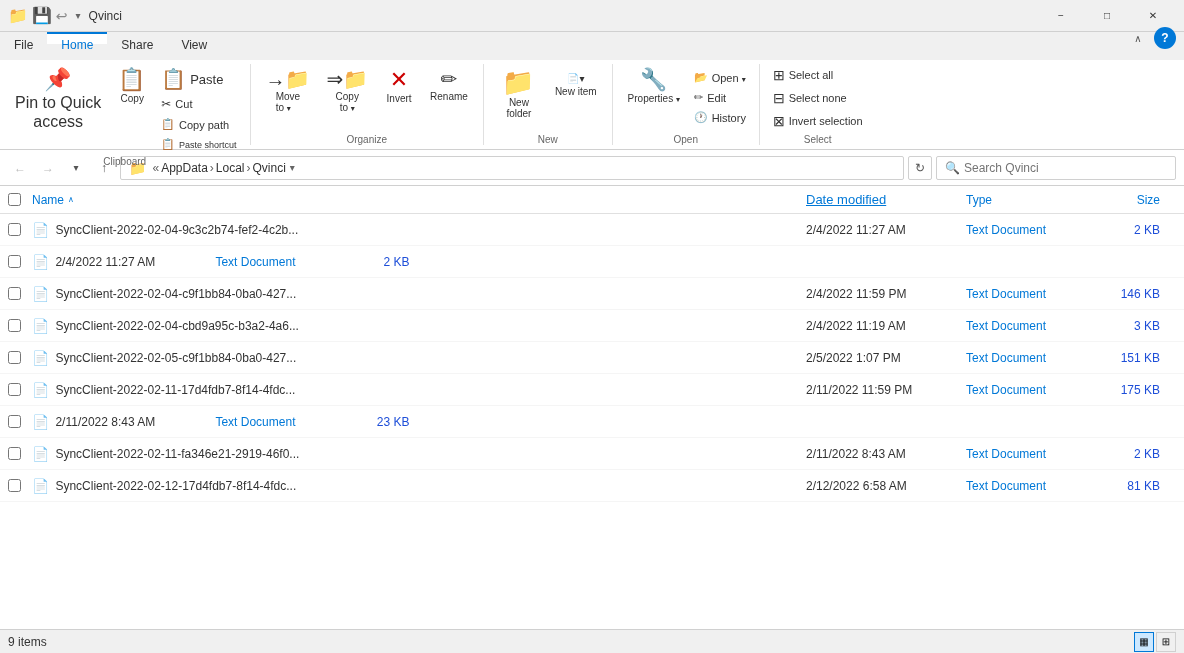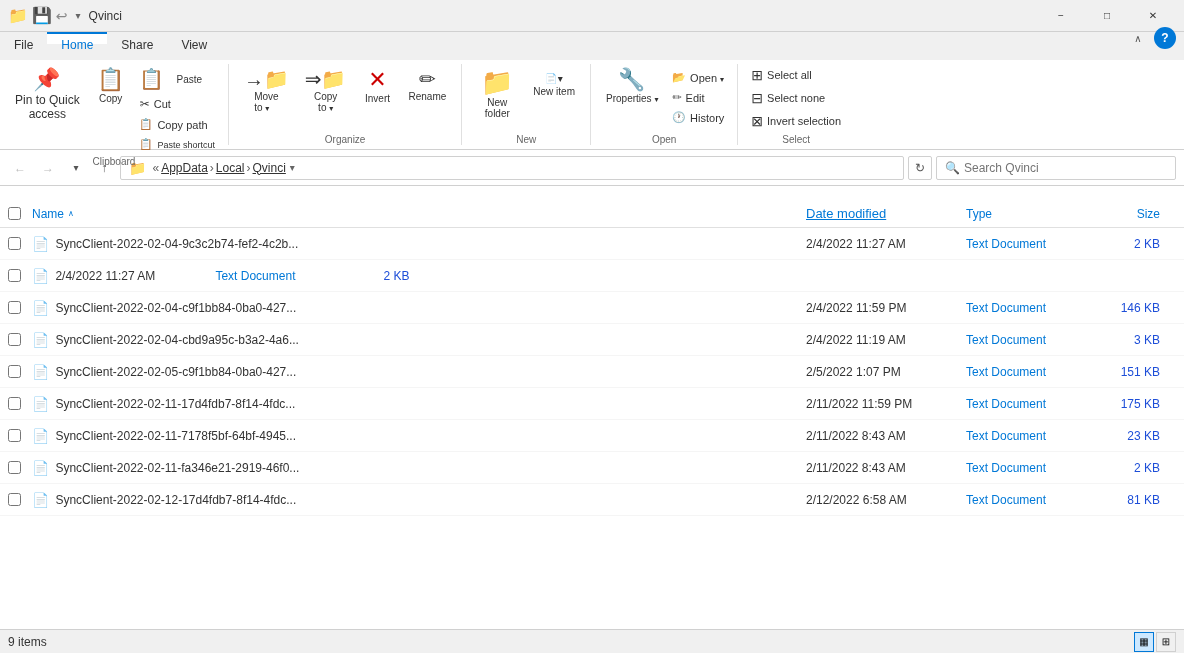--- a/index.html
+++ b/index.html
@@ -130,21 +130,21 @@
       flex: 1;
       height: 24px;
       border: 1px solid #d0d0d0;
       border-radius: 2px;
       display: flex;
       align-items: center;
       padding: 0 8px;
       background: white;
       font-size: 12px;
     }
-    .path-part { color: #333; cursor: pointer; text-decoration: underline; }
+    .path-part { color: #333; cursor: pointer; }
     .path-sep { color: #666; margin: 0 2px; }
     .path-chevron { margin-left: 4px; color: #666; font-size: 10px; cursor: pointer; }
     .refresh-btn {
       width: 24px; height: 24px;
       border: 1px solid #d0d0d0;
       background: white;
       cursor: pointer;
       border-radius: 2px;
       font-size: 12px;
       color: #555;
@@ -177,21 +177,20 @@
       flex-direction: column;
     }
     .column-header {
       display: flex;
       align-items: center;
       border-bottom: 1px solid #e0e0e0;
       height: 28px;
       padding: 0 8px;
       background: white;
       position: relative;
-      margin-top: 14px;
     }
     .col-checkbox { width: 24px; display: flex; align-items: center; }
     .col-name { flex: 1; font-size: 12px; color: #0078d7; cursor: pointer; display: flex; align-items: center; gap: 4px; }
     .col-date { width: 160px; font-size: 13px; color: #0078d7; cursor: pointer; text-decoration: underline; }
     .col-type { width: 130px; font-size: 12px; color: #0078d7; cursor: pointer; }
     .col-size { width: 80px; font-size: 12px; color: #0078d7; cursor: pointer; text-align: right; padding-right: 16px; }
     .sort-indicator { font-size: 8px; color: #0078d7; }
 
     .file-row {
       display: flex;
@@ -299,32 +298,32 @@
   </div>
 </div>
 
 <div class="ribbon">
 
   <div class="ribbon-group">
     <div class="ribbon-group-content">
 
       <div class="ribbon-btn" style="min-width:56px;">
         <span class="icon pin-icon">📌</span>
-        <span class="label" style="font-size:12px; text-align:center; line-height:1.2;">Pin to Quick<br>access</span>
+        <span class="label" style="font-size:16px; text-align:center; line-height:1.2;">Pin to Quick<br>access</span>
       </div>
 
       <div class="ribbon-btn" style="min-width:44px;">
         <span class="icon">📋</span>
         <span class="label">Copy</span>
       </div>
 
       <div style="display:flex; flex-direction:column; align-items:flex-start; gap:0px;">
         <div class="ribbon-btn" style="flex-direction:row; min-width:unset; padding:4px 4px;">
           <span class="icon" style="font-size:20px;">📋</span>
-          <span class="label" style="font-size:10px; margin-left:10px;">Paste</span>
+          <span class="label" style="font-size:13px; margin-left:2px;">Paste</span>
         </div>
         <div class="small-group">
           <button class="ribbon-btn-small">
             <span style="font-size:12px;">✂</span>
             <span>Cut</span>
           </button>
           <button class="ribbon-btn-small">
             <span>📋</span>
             <span>Copy path</span>
           </button>
@@ -516,21 +515,20 @@
       <div class="row-name">SyncClient-2022-02-11-17d4fdb7-8f14-4fdc...</div>
       <div class="row-date">2/11/2022 11:59 PM</div>
       <div class="row-type">Text Document</div>
       <div class="row-size">175 KB</div>
     </div>
         <div class="file-row">
       <div class="row-checkbox">
         <input type="checkbox" style="">
       </div>
       <span class="row-icon file-icon-doc">📄</span>
-      <div class="row-name">SyncClient-2022-02-11-7178f5bf-64bf-4945...</div>
       <div class="row-date">2/11/2022 8:43 AM</div>
       <div class="row-type">Text Document</div>
       <div class="row-size">23 KB</div>
     </div>
         <div class="file-row">
       <div class="row-checkbox">
         <input type="checkbox" style="">
       </div>
       <span class="row-icon file-icon-doc">📄</span>
       <div class="row-name">SyncClient-2022-02-11-fa346e21-2919-46f0...</div>

